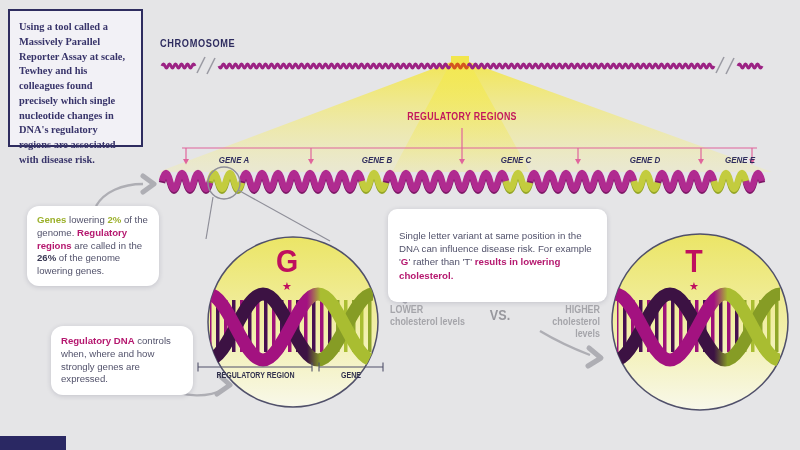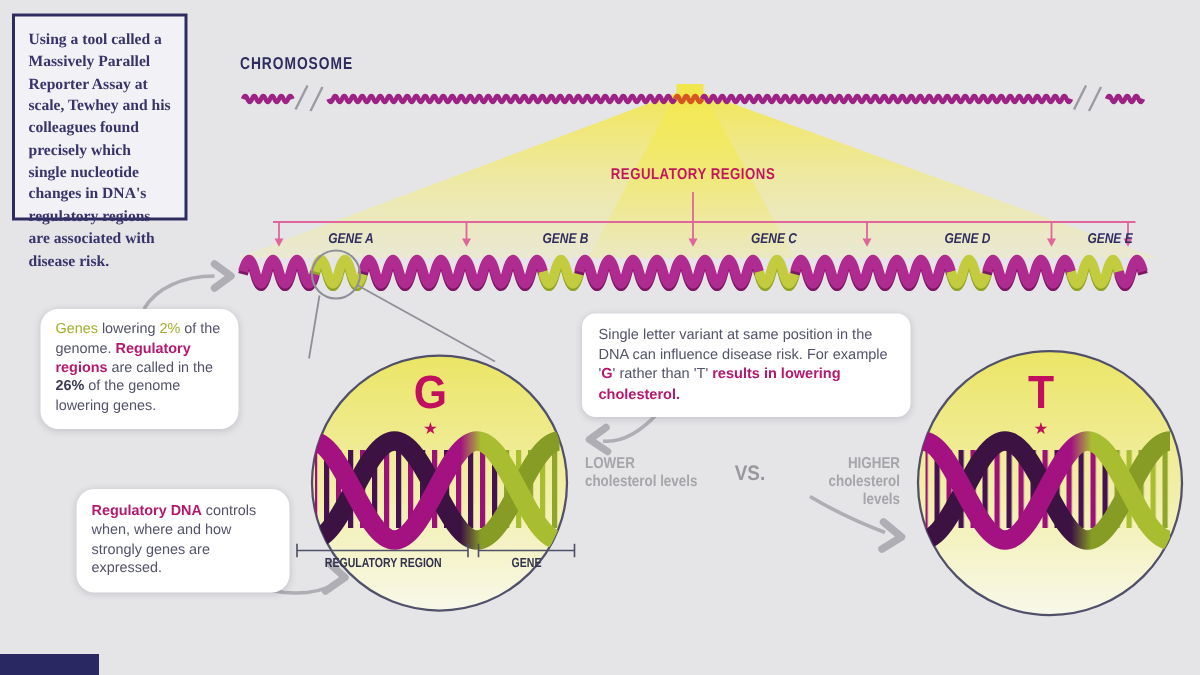--- a/index.html
+++ b/index.html
@@ -2,38 +2,38 @@
 <html><head>
 <meta charset="utf-8">
 <style>
   html,body{margin:0;padding:0;}
   #stage{position:relative;width:800px;height:450px;background:#e5e5e7;overflow:hidden;
          font-family:"Liberation Sans",sans-serif;}
   .abs{position:absolute;}
   .lbl{font-family:"Liberation Sans",sans-serif;font-weight:bold;}
   .navy{color:#2e2c5f;}
   #gfx{position:absolute;left:0;top:0;}
-  #intro-box{left:8px;top:9px;width:117px;height:138px;background:#f2f1f6;
+  #intro-box{left:8px;top:9px;width:135px;height:138px;background:#f2f1f6;
     border:2px solid #2e2c5f;box-sizing:border-box;padding:9px 9px;
     font-family:"Liberation Serif",serif;font-weight:bold;font-size:10.4px;
     line-height:1.42;color:#38346a;}
   #chromosome-label{left:160px;top:37px;font-size:11.5px;letter-spacing:.8px;
     transform:scaleX(.8);transform-origin:left center;}
   #reg-regions-label{left:372px;top:110px;width:180px;text-align:center;
     font-size:10.5px;letter-spacing:.4px;color:#c2185b;transform:scaleX(.84);}
   .gene-label{top:154px;width:80px;text-align:center;font-size:9.5px;
     font-style:italic;font-weight:bold;color:#2f2d5e;transform:scaleX(.84);}
   .callout{background:#ffffff;border-radius:12px;box-shadow:0 1px 5px rgba(60,60,90,.20);
     box-sizing:border-box;color:#52526b;font-size:9.6px;line-height:1.33;}
   #fact-genome{left:27px;top:206px;width:132px;padding:8px 10px;}
   #fact-regulatory{left:51px;top:326px;width:142px;padding:9px 10px;}
-  #variant-note{left:388px;top:209px;width:219px;padding:8px 11px;border-radius:9px;
+  #variant-note{left:388px;top:209px;width:219px;padding:20px 11px;border-radius:9px;
     font-size:9.7px;line-height:1.36;}
   .seg-plain{color:#52526b;}
-  .seg-green{color:#9cb12c;font-weight:normal;}
+  .seg-green{color:#9cb12c;font-weight:bold;}
   .seg-magenta{color:#b5186f;font-weight:bold;}
   .seg-dark{color:#3a3a55;font-weight:bold;}
   .cmp{color:#a5a5aa;font-weight:bold;font-size:10.5px;line-height:12px;}
   #lower-block{left:390px;top:303px;width:90px;transform:scaleX(.85);transform-origin:left top;}
   #higher-block{left:516px;top:303px;width:84px;text-align:right;transform:scaleX(.85);transform-origin:right top;}
   #vs-label{left:478px;top:307px;width:44px;text-align:center;font-size:14px;
     font-weight:bold;color:#97979d;transform:scaleX(.9);}
   .allele{width:60px;text-align:center;font-size:31px;font-weight:bold;color:#bf0f5e;
     transform:scaleX(.92);line-height:1;}
   .star{width:60px;text-align:center;font-size:11px;color:#bf0f5e;line-height:1;}

